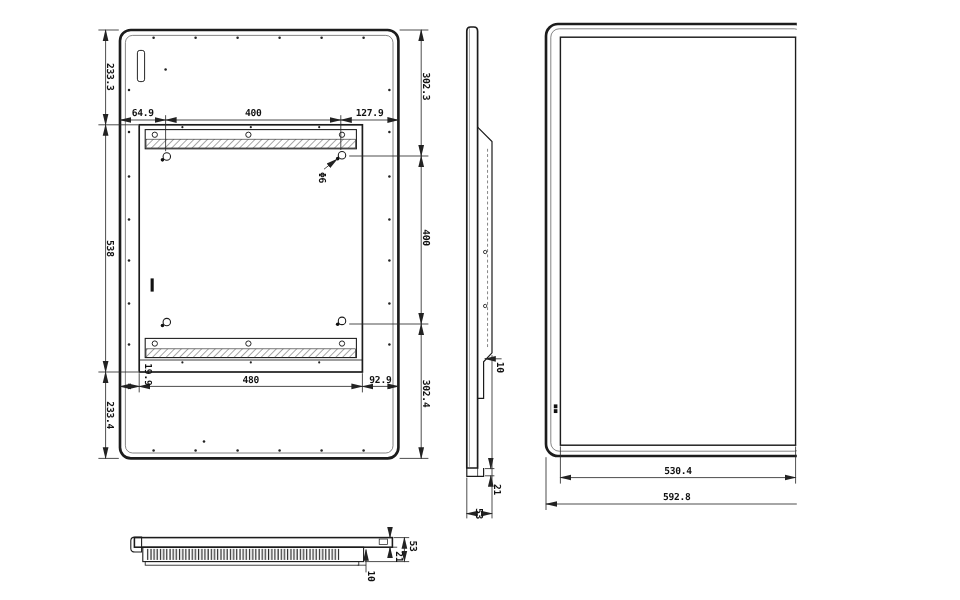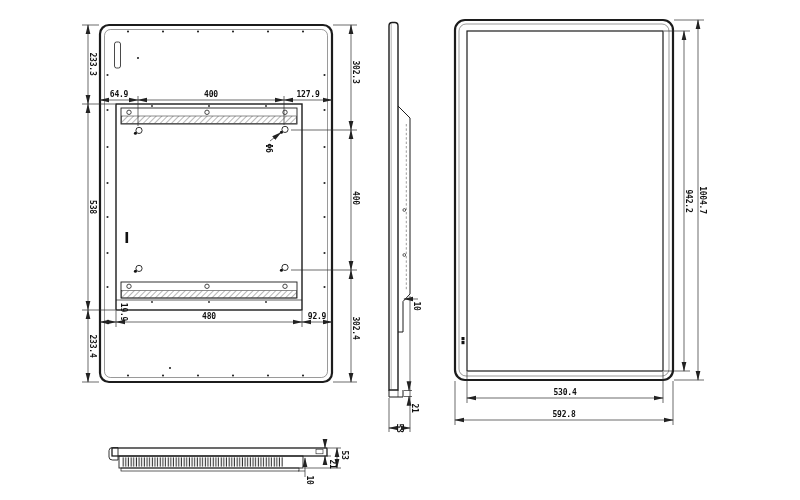--- a/index.html
+++ b/index.html
@@ -1,16 +1,16 @@
 <!DOCTYPE html>
 <html><head>
 <meta charset="utf-8">
 <style>
   html,body{margin:0;padding:0;background:#ffffff;}
-  .stage{position:relative;width:800px;height:500px;background:#ffffff;overflow:hidden;}
+  .stage{position:relative;width:664px;height:500px;background:#ffffff;overflow:hidden;}
   svg{display:block;}
   .dim{font-family:"DejaVu Sans Mono",monospace;font-size:8px;font-weight:700;fill:#111;letter-spacing:-0.2px;}
   .ol{stroke:#1c1c1c;fill:none;}
   .dl{stroke:#2b2b2b;stroke-width:0.7;fill:none;}
 </style>
 </head>
 <body>
 
 <div class="stage">
 <svg width="800" height="500" viewBox="0 0 800 500" xmlns="http://www.w3.org/2000/svg">

